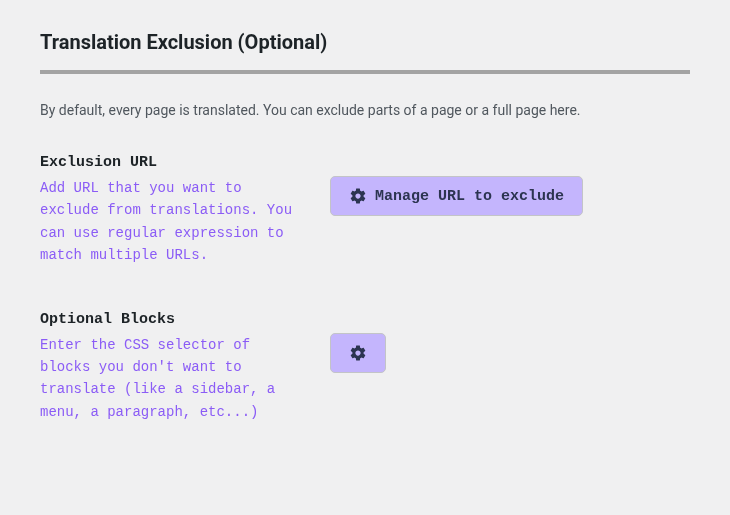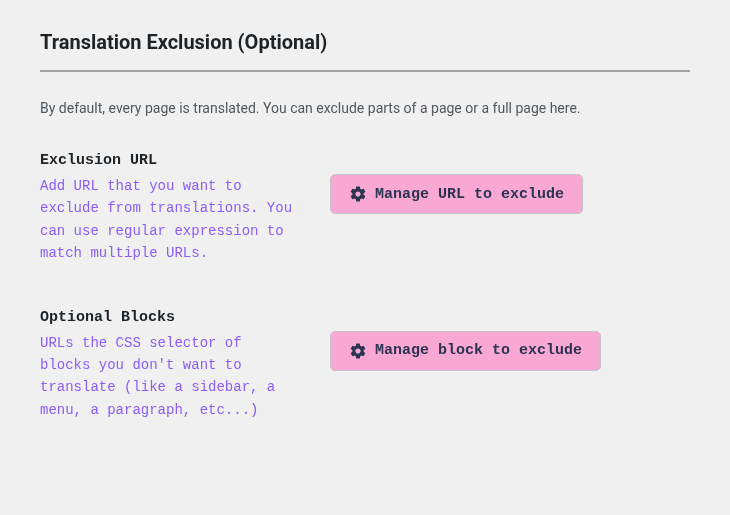--- a/index.html
+++ b/index.html
@@ -13,21 +13,21 @@
       width: 730px;
       height: 515px;
       padding: 30px 40px;
       color: #1d2327;
     }
     .section-title {
       font-size: 20px;
       font-weight: 700;
       color: #1d2327;
       padding-bottom: 16px;
-      border-bottom: 2px solid #a3a3a3;
+      border-bottom: 4px solid #a3a3a3;
     }
     .section-desc {
       font-size: 14px;
       color: #50575e;
       margin-top: 28px;
       margin-bottom: 36px;
     }
     .option-row {
       display: flex;
       align-items: flex-start;
@@ -52,21 +52,21 @@
     .option-right {
       flex: 1;
       display: flex;
       align-items: flex-start;
       padding-top: 22px;
     }
     .manage-btn {
       display: inline-flex;
       align-items: center;
       gap: 8px;
-      background: #f9a8d4;
+      background: #c4b5fd;
       border: 1px solid #c3c4c7;
       border-radius: 5px;
       padding: 10px 18px;
       font-size: 15px;
       font-weight: 700;
       color: #2c3451;
       cursor: pointer;
       font-family: inherit;
     }
     .gear-icon {
@@ -100,25 +100,24 @@
           </svg>
       </span>
       <span>Manage URL to exclude</span>
     </button>
   </div>
 </div>
 
 <div class="option-row">
   <div class="option-left">
     <div class="option-label">Optional Blocks</div>
-    <div class="option-desc">URLs the CSS selector of blocks you don't want to translate (like a sidebar, a menu, a paragraph, etc...)</div>
+    <div class="option-desc">Enter the CSS selector of blocks you don't want to translate (like a sidebar, a menu, a paragraph, etc...)</div>
   </div>
   <div class="option-right">
     <button class="manage-btn">
       <span class="gear-icon">
         <svg viewBox="0 0 24 24" fill="#2c3451">
             <path d="M19.43 12.98c.04-.32.07-.64.07-.98 0-.34-.03-.66-.07-.98l2.11-1.65c.19-.15.24-.42.12-.64l-2-3.46c-.09-.16-.26-.25-.44-.25-.06 0-.12.01-.17.03l-2.49 1c-.52-.4-1.08-.73-1.69-.98l-.38-2.65C14.46 2.18 14.25 2 14 2h-4c-.25 0-.46.18-.49.42l-.38 2.65c-.61.25-1.17.59-1.69.98l-2.49-1c-.06-.02-.12-.03-.18-.03-.17 0-.34.09-.43.25l-2 3.46c-.13.22-.07.49.12.64l2.11 1.65c-.04.32-.07.65-.07.98 0 .33.03.66.07.98l-2.11 1.65c-.19.15-.24.42-.12.64l2 3.46c.09.16.26.25.44.25.06 0 .12-.01.17-.03l2.49-1c.52.4 1.08.73 1.69.98l.38 2.65c.03.24.24.42.49.42h4c.25 0 .46-.18.49-.42l.38-2.65c.61-.25 1.17-.59 1.69-.98l2.49 1c.06.02.12.03.18.03.17 0 .34-.09.43-.25l2-3.46c.12-.22.07-.49-.12-.64l-2.11-1.65zM12 15.5c-1.93 0-3.5-1.57-3.5-3.5s1.57-3.5 3.5-3.5 3.5 1.57 3.5 3.5-1.57 3.5-3.5 3.5z"></path>
           </svg>
       </span>
-      <span>Manage block to exclude</span>
     </button>
   </div>
 </div>
 
 </body></html>

